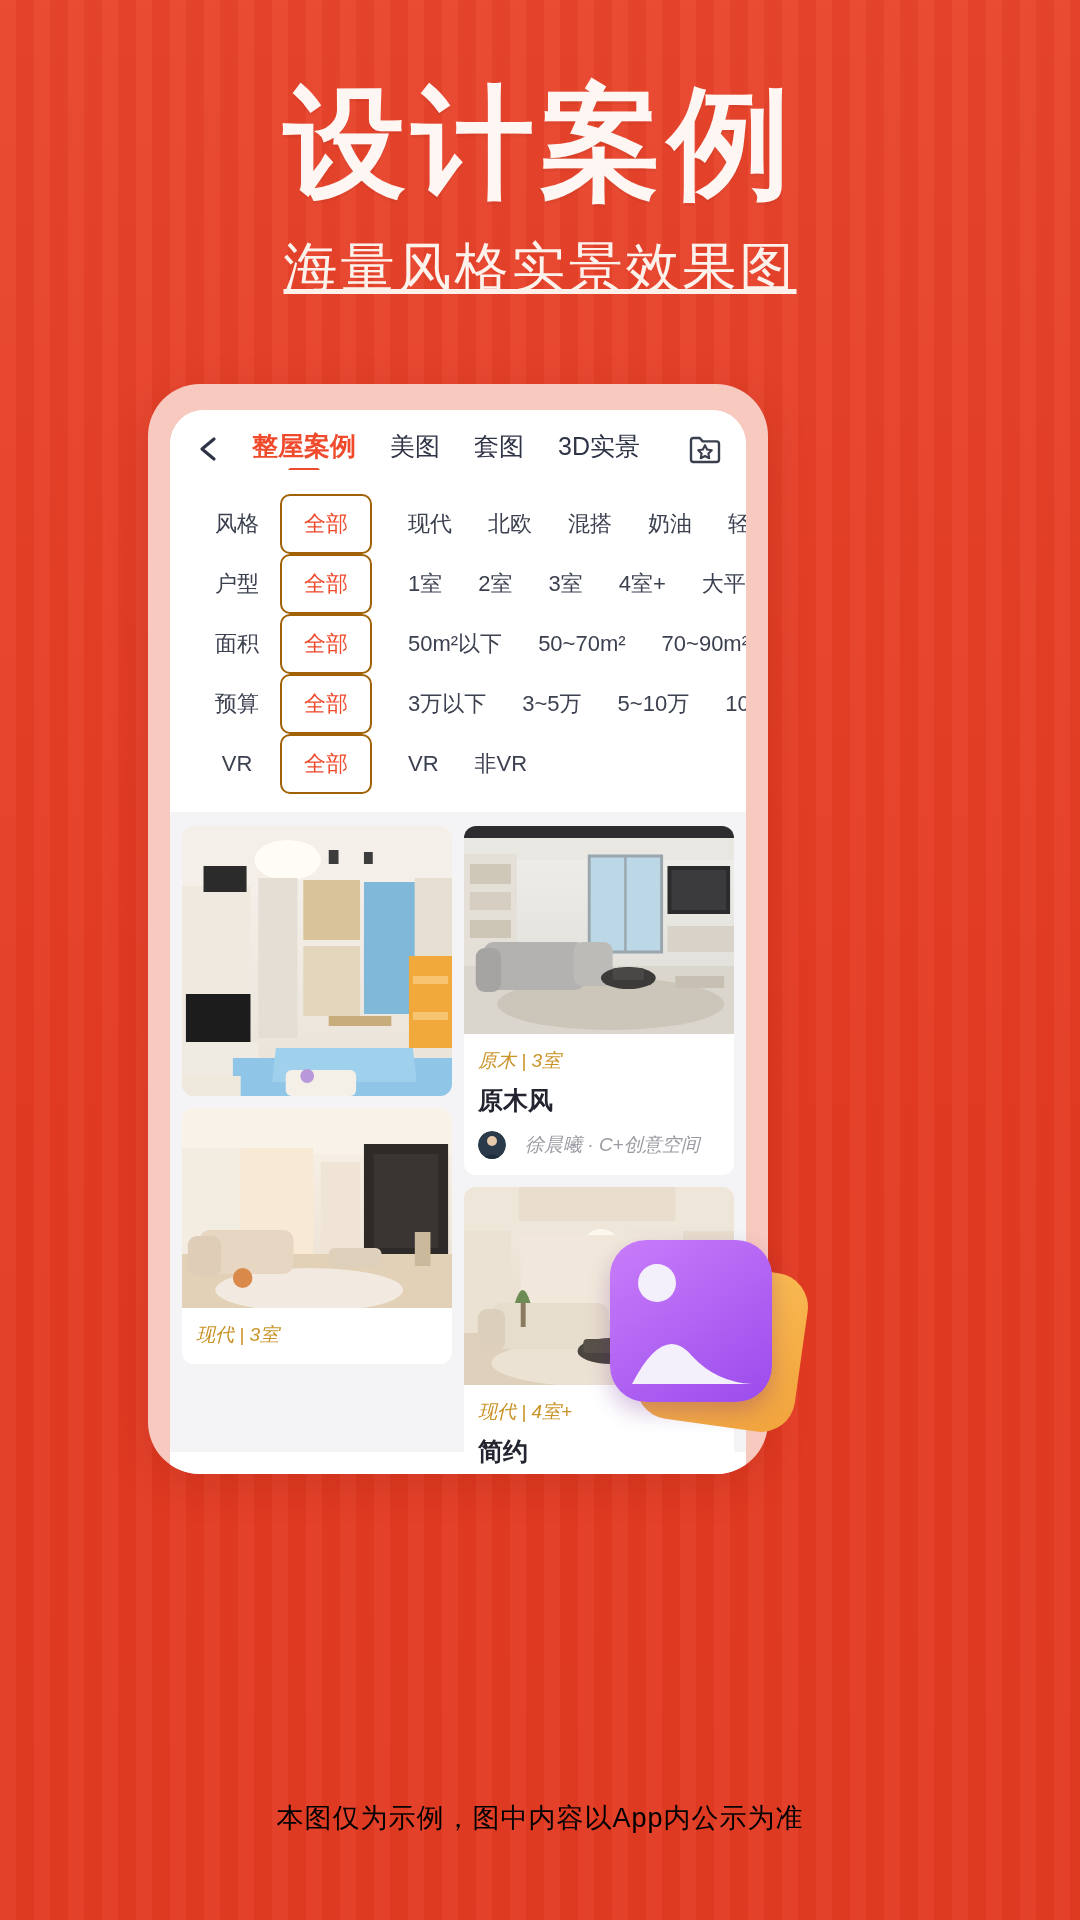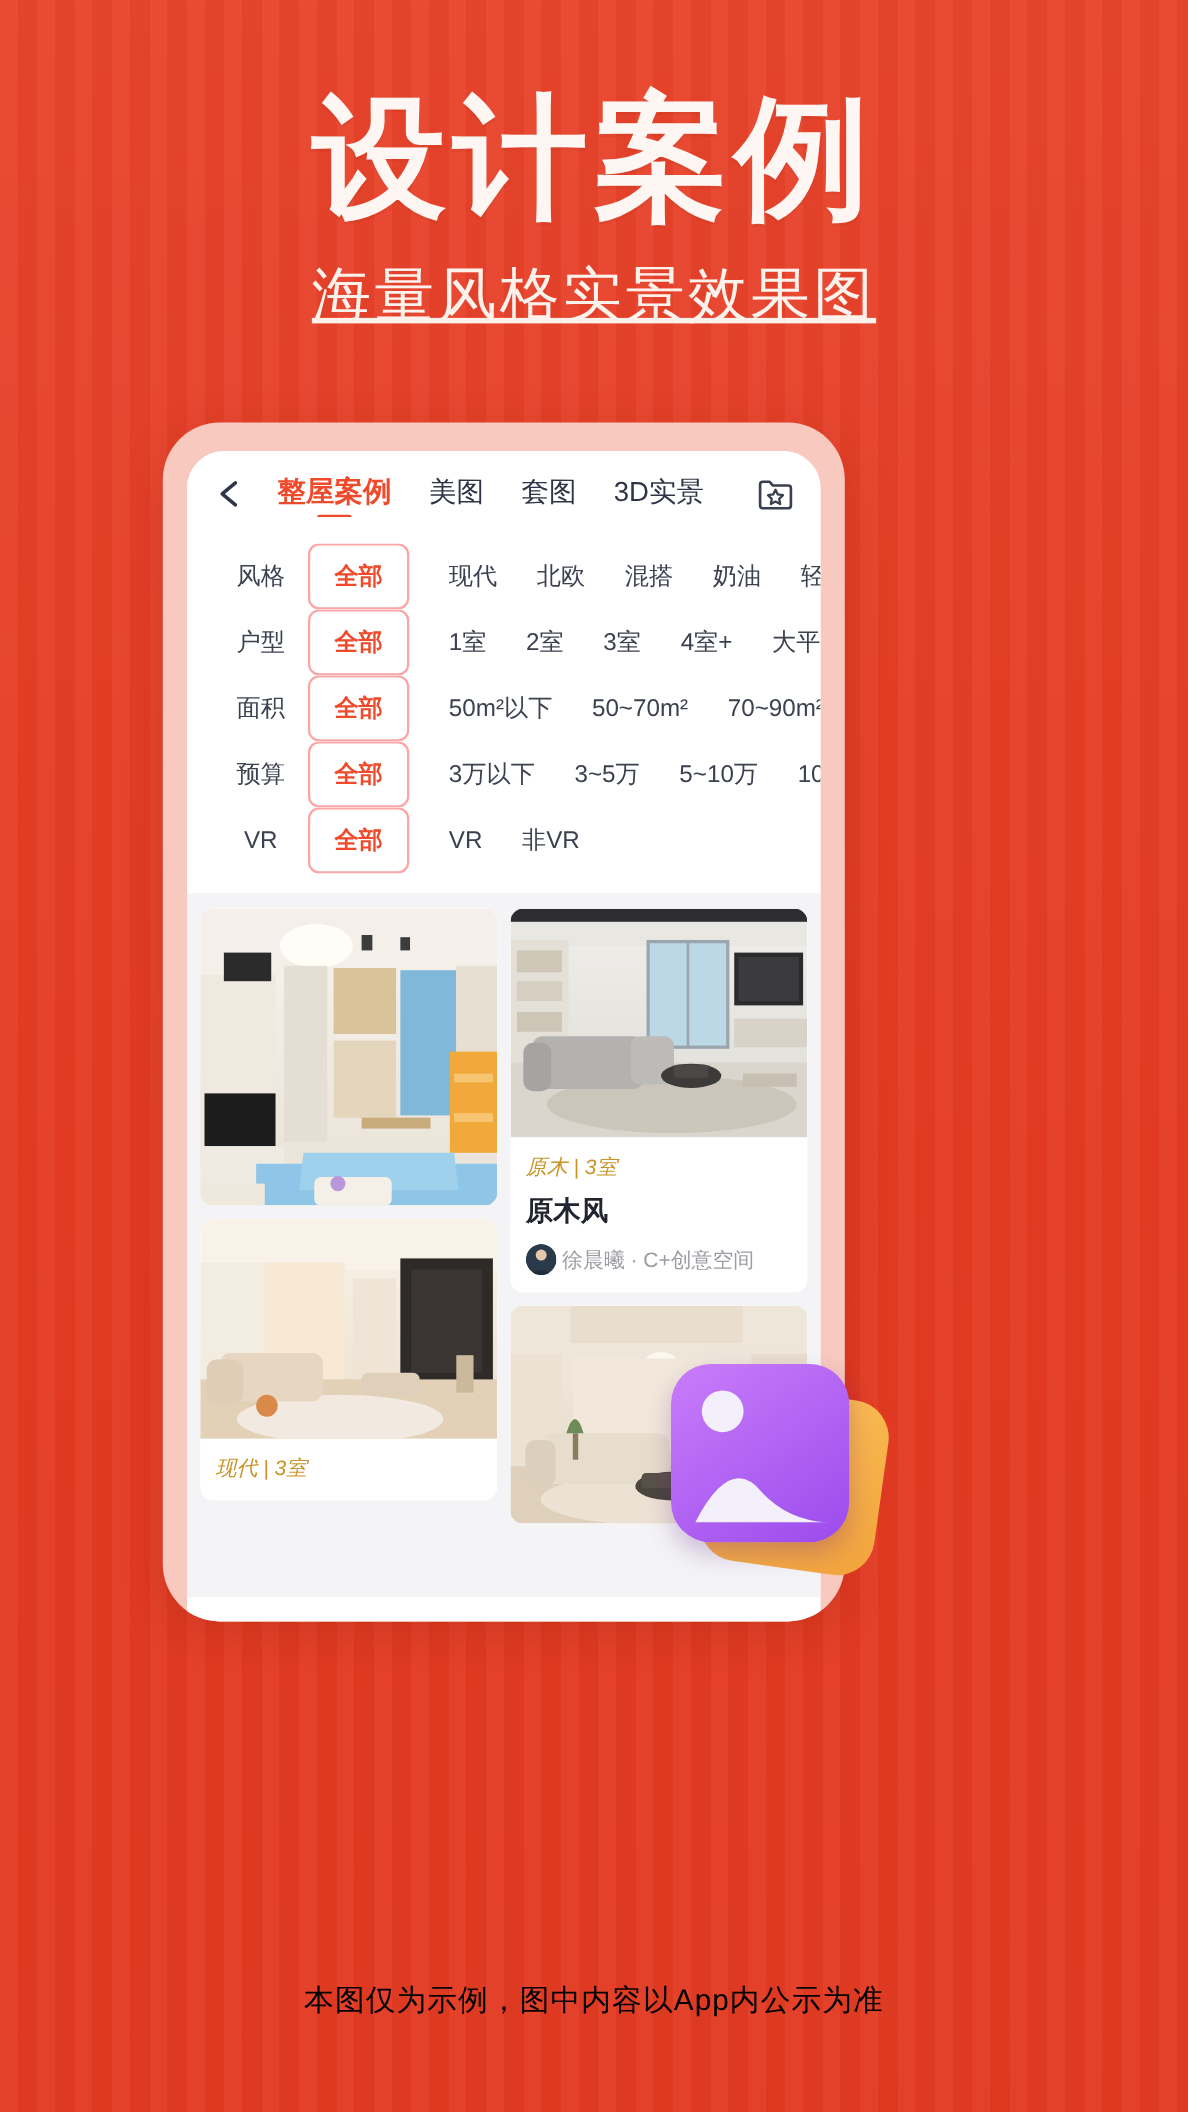--- a/index.html
+++ b/index.html
@@ -131,25 +131,25 @@
     width:58px;
     flex:0 0 58px;
     font-size:22px;
     color:#3c4150;
     text-align:center;
   }
   .chip-all{
     flex:0 0 auto;
     margin-left:14px;
     width:92px;height:60px;
-    border:2px solid #fca5a5;
+    border:2px solid #a16207;
     border-radius:10px;
     color:#ef4a2c;
     font-size:22px;
-    display:flex;align-items:center;justify-content:center;font-weight:bold;
+    display:flex;align-items:center;justify-content:center;
   }
   .chip{
     flex:0 0 auto;
     margin-left:36px;
     font-size:22px;
     color:#3c4150;
   }
 
   
   .feed{
@@ -181,24 +181,25 @@
     font-style:italic;
   }
   .card-title{
     font-size:25px;
     color:#22252f;
     font-weight:bold;
     margin-bottom:14px;
   }
   .card-author{
     display:flex;
-    align-items:flex-end;
-    gap:5px;
+    align-items:center;
+    gap:19px;
     font-size:19px;
     color:#9b9ba3;
+    font-style:italic;
   }
   .avatar{
     width:28px;height:28px;border-radius:50%;
     flex:0 0 28px; overflow:hidden;
   }
   .views{
     margin-left:auto;
     display:flex;align-items:center;gap:6px;
     color:#b4b4bc;font-size:19px;
   }
@@ -485,20 +486,25 @@
               <ellipse cx="140" cy="176" rx="112" ry="24" fill="#ece2d4"></ellipse>
               <rect x="28" y="116" width="120" height="46" rx="11" fill="#e7ddcd"></rect>
               <rect x="14" y="122" width="28" height="42" rx="9" fill="#dcd0bd"></rect>
               <rect x="180" y="118" width="76" height="44" rx="11" fill="#e0d4c1"></rect>
               <ellipse cx="150" cy="164" rx="34" ry="13" fill="#4a453f"></ellipse>
               <rect x="122" y="152" width="44" height="14" rx="4" fill="#585149"></rect>
               <path d="M52 116 q8 -26 16 0 z" fill="#6d8b54"></path>
               <rect x="58" y="116" width="5" height="24" fill="#8a7a5e"></rect>
             </svg>
           </div>
+          <div class="card-body">
+            <div class="card-meta">现代 | 4室+</div>
+            <div class="card-title">简约</div>
+
+          </div>
         </div>
 
       </div>
     </div>
 
   </div>
 </div>
 
 <div class="sticker">
   <div class="card-back"></div>

